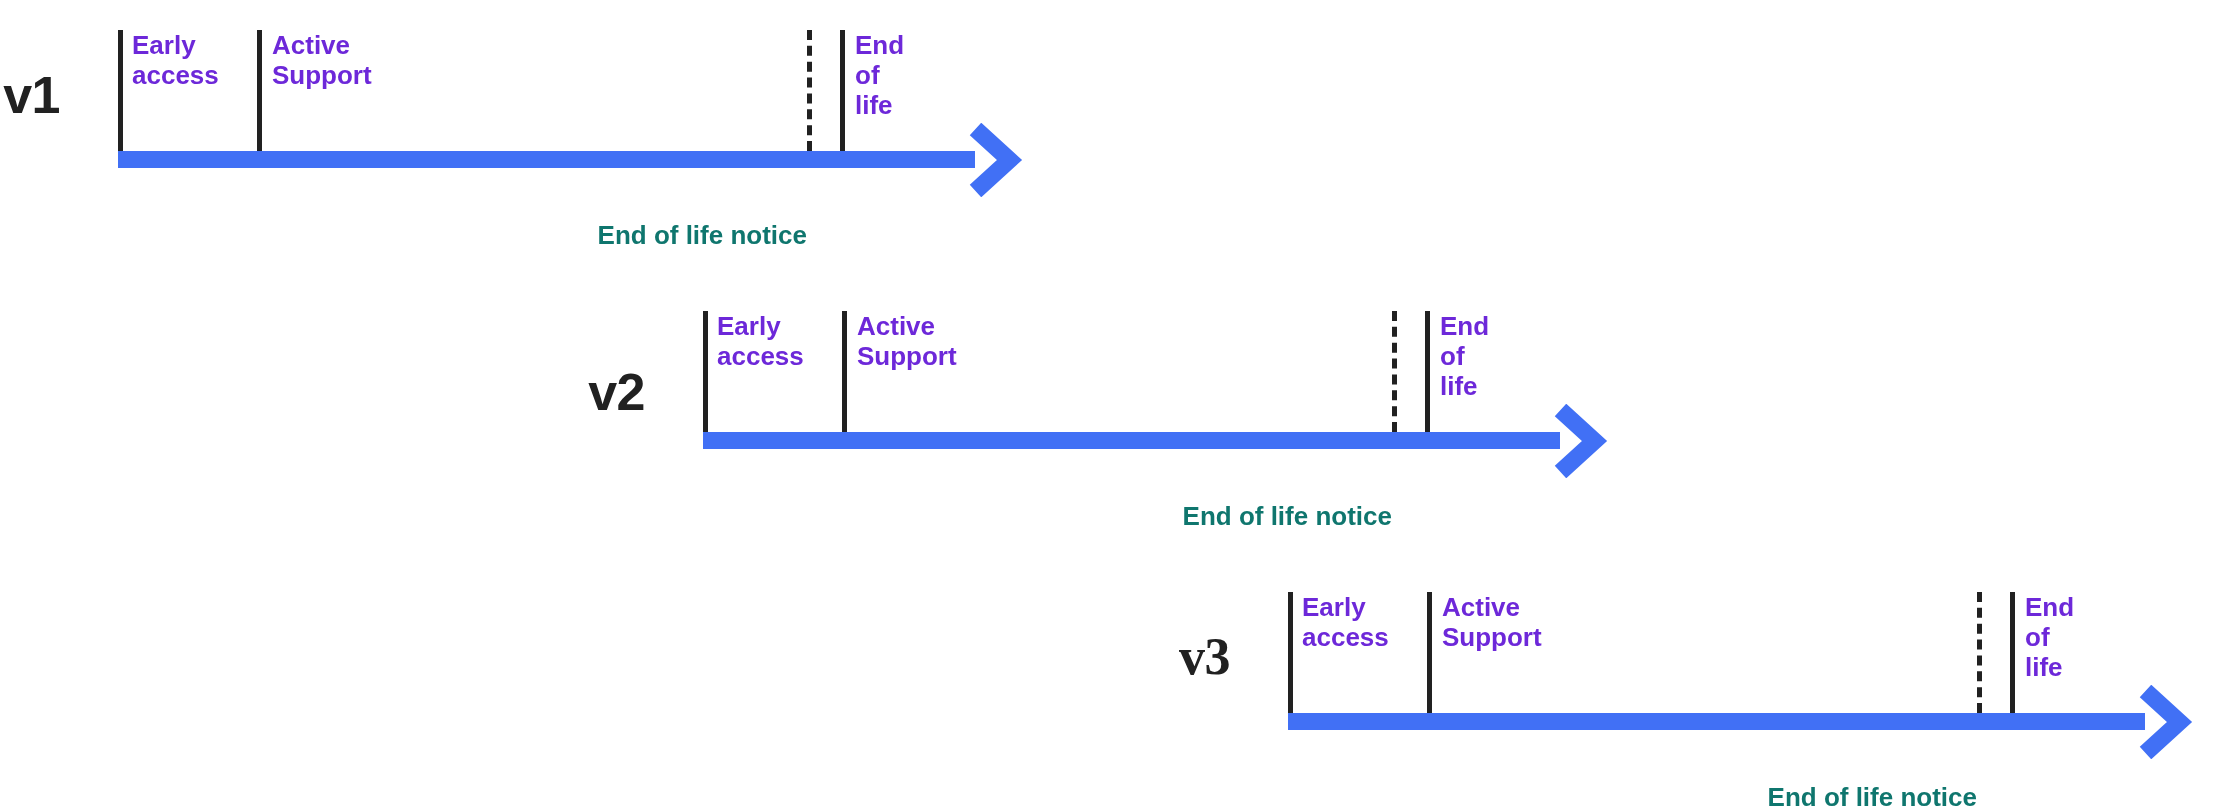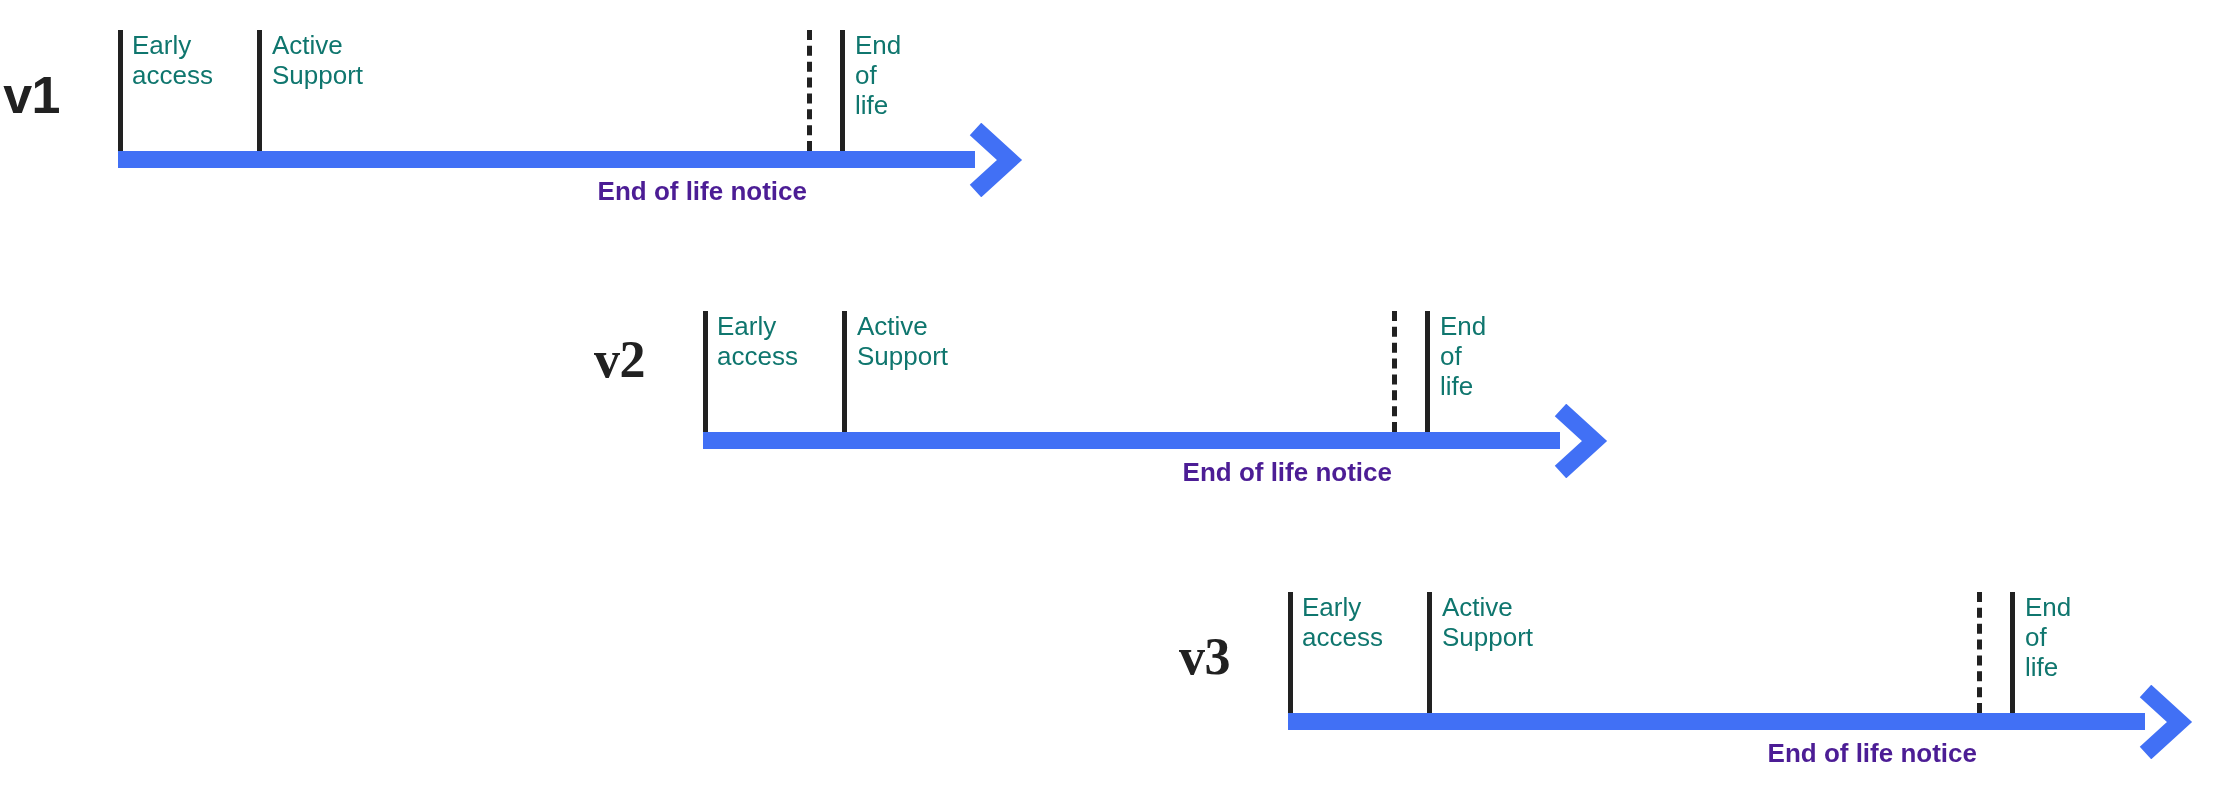--- a/index.html
+++ b/index.html
@@ -49,22 +49,22 @@
   .notice-divider {
     position: absolute;
     width: 0;
     border-left: 5px dashed #212121;
   }
 
   
   .phase-label {
     position: absolute;
     font-size: 26px;
-    font-weight: 400;
-    color: #0f766e;
+    font-weight: 700;
+    color: #6d28d9;
     line-height: 1.16;
     white-space: pre-line;
   }
 
   
   .timeline-bar {
     position: absolute;
     height: 17px;
   }
 
@@ -72,24 +72,25 @@
   .timeline-arrow {
     position: absolute;
     display: block;
   }
 
   
   .bar-caption {
     position: absolute;
     font-size: 26px;
     font-weight: 700;
-    color: #4c1d95;
+    color: #0f766e;
     line-height: 1;
     white-space: nowrap;
     transform: translateX(-100%);
+    margin-top: 44px;
   }
 </style>
 </head>
 <body>
 
 <div id="canvas">
 
   <div class="lifecycle-row">
 
     <div class="version-label" style="left: -240px; top: 95px; width: 300px;">v1</div>
@@ -113,21 +114,21 @@
 
     <svg class="timeline-arrow" viewBox="0 0 46 74" width="71" height="74" style="left: 957px; top: 122.5px;">
       <path d="M6 6 L40 37 L6 68" fill="none" stroke="#4170F5" stroke-width="17" stroke-linecap="butt" stroke-linejoin="miter"></path>
     </svg>
 
     <div class="bar-caption" style="left: 807px; top: 178px;">End of life notice</div>
   </div>
 
   <div class="lifecycle-row">
 
-    <div class="version-label" style="left: 345px; top: 360px; width: 300px; font-family: Liberation Serif, serif;">v2</div>
+    <div class="version-label" style="left: 345px; top: 392px; width: 300px;">v2</div>
 
     <div class="phase-divider" style="left: 703px; top: 311px; height: 121px;"></div>
 
     <div class="phase-divider" style="left: 842px; top: 311px; height: 121px;"></div>
 
     <div class="notice-divider" style="left: 1392px; top: 311px; height: 121px;"></div>
 
     <div class="phase-divider" style="left: 1425px; top: 311px; height: 121px;"></div>
 
     <div class="phase-label" style="left: 717px; top: 311px;">Early

